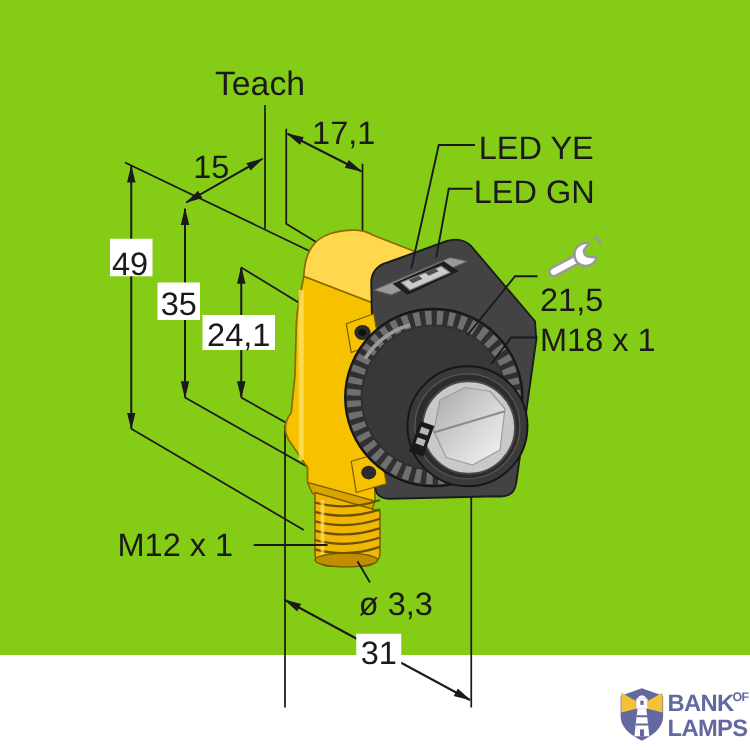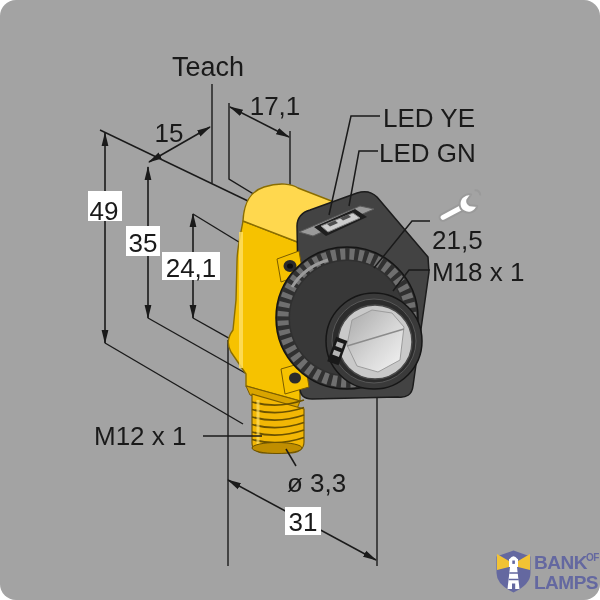--- a/index.html
+++ b/index.html
@@ -1,16 +1,16 @@
 <!DOCTYPE html>
 <html><head>
 <meta charset="utf-8">
 <style>
   html,body{margin:0;padding:0;background:#ffffff;width:600px;height:600px;overflow:hidden;}
-  #stage{position:relative;width:600px;height:600px;background:#a3a3a3;font-family:"Liberation Sans",sans-serif;border-radius:16px;}
+  #stage{position:relative;width:600px;height:524px;background:#84cc16;font-family:"Liberation Sans",sans-serif;}
   svg{display:block;}
   .dimline{stroke:#1a1a1a;stroke-width:1.6;fill:none;}
   .extline{stroke:#1a1a1a;stroke-width:1.4;fill:none;}
   .leader{stroke:#1a1a1a;stroke-width:1.5;fill:none;}
   .dimtext{font-family:"Liberation Sans",sans-serif;font-size:26px;fill:#1a1a1a;}
   .teachtext{font-family:"Liberation Sans",sans-serif;font-size:27px;fill:#1a1a1a;}
   .brandtext{font-family:"Liberation Sans",sans-serif;font-weight:700;letter-spacing:-0.5px;}
 </style>
 </head>
 <body>

